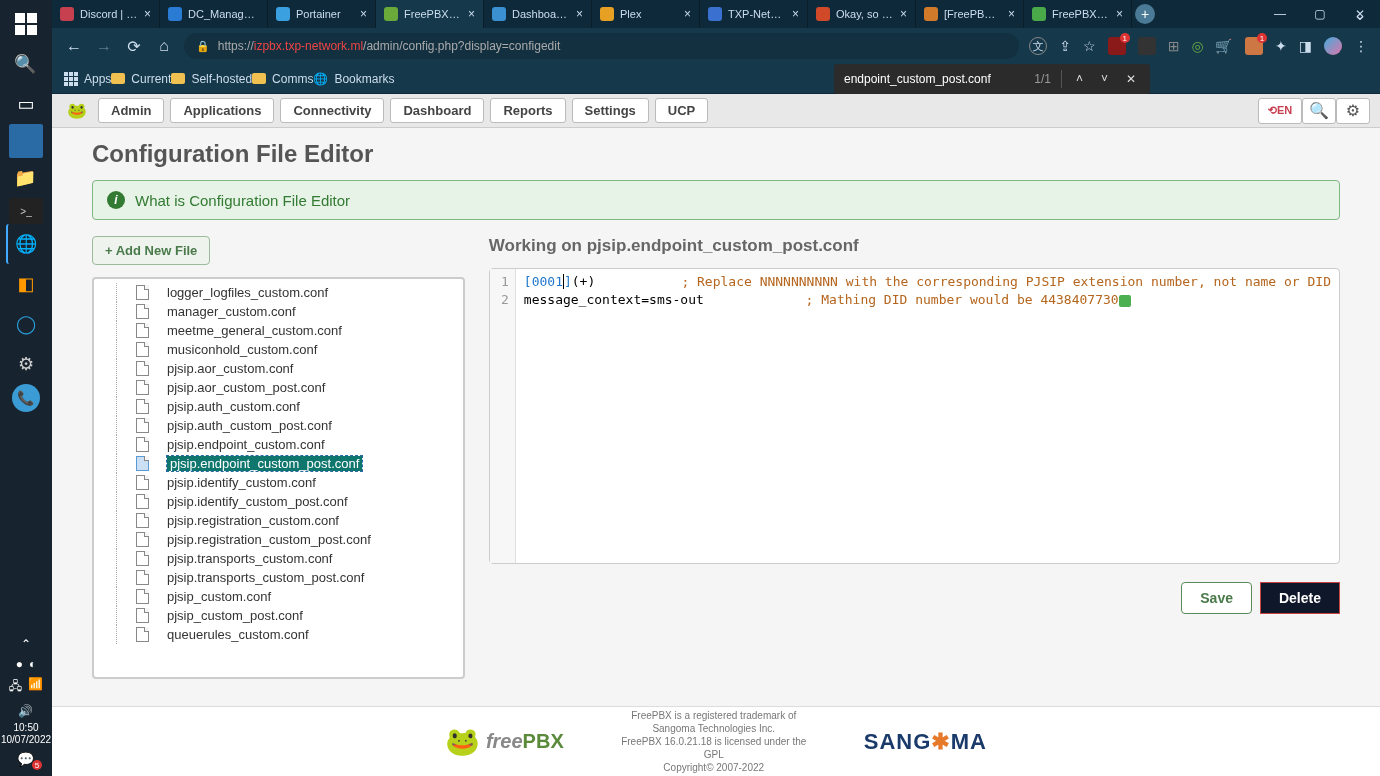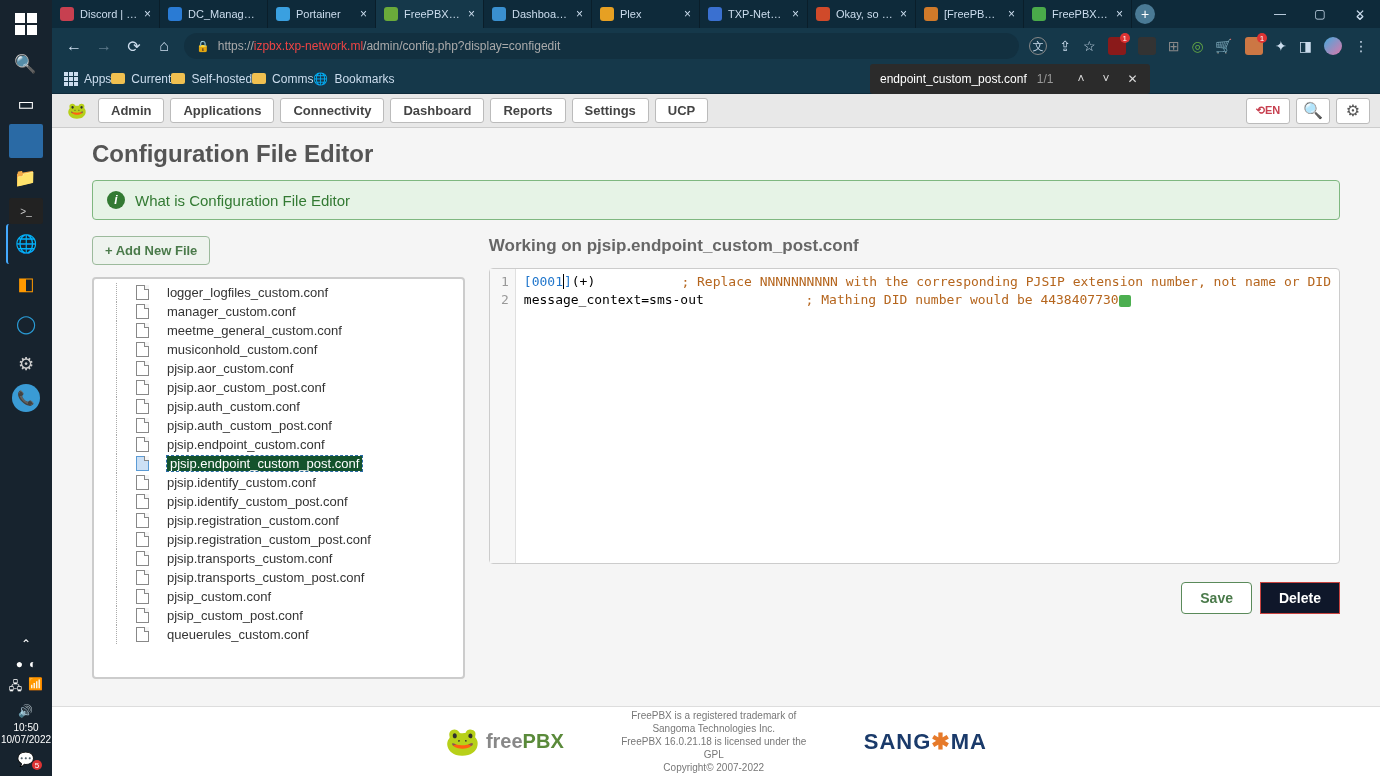--- a/index.html
+++ b/index.html
@@ -46,32 +46,32 @@
 .badge-red::after { content:"1"; position:absolute; top:-4px; right:-4px; background:#d33; color:#fff; font-size:8px; width:10px; height:10px; border-radius:50%; display:flex; align-items:center; justify-content:center;}
 
 
 .bookmarks { height: 30px; background: #15384a; display: flex; align-items: center; padding: 0 12px; gap: 16px; border-bottom: 1px solid #0e2a3a; position: relative; }
 .bm-item { display: flex; align-items: center; gap: 6px; color: #cde; font-size: 12px; cursor: pointer; }
 .bm-folder { width: 14px; height: 11px; background: #f0c050; border-radius: 2px; }
 .bm-apps { display: grid; grid-template-columns: repeat(3,4px); grid-template-rows: repeat(3,4px); gap: 1px; }
 .bm-apps div { background: #cde; }
 
 
-.findbar { position: absolute; right: 230px; top: 0; width: 280px; height: 30px; background: #2b2b2b; display: flex; align-items: center; padding: 0 10px; gap: 10px; color: #ddd; font-size: 12px; border-radius: 3px; z-index: 50; }
+.findbar { position: absolute; right: 230px; top: 0; width: 316px; height: 30px; background: #2b2b2b; display: flex; align-items: center; padding: 0 10px; gap: 10px; color: #ddd; font-size: 12px; border-radius: 3px; z-index: 50; }
 .findbar .divider { width: 1px; height: 18px; background: #555; }
 .findbar .fb-btn { cursor: pointer; padding: 0 4px; }
 
 
 .content { flex: 1; background: #f5f5f5; overflow: hidden; position: relative; }
 
 
 .pbx-menu { height: 34px; background: #e8e8e8; border-bottom: 1px solid #ccc; display: flex; align-items: center; padding: 0 10px; gap: 6px; }
 .pbx-logo { width: 30px; height: 24px;  border-radius: 6px; display:flex; align-items:center; justify-content:center; font-size:16px; }
 .pbx-menu-item { padding: 4px 12px; background: #fff; border: 1px solid #bbb; border-radius: 3px; font-size: 13px; color: #444; cursor: pointer; font-weight: 600; }
-.pbx-menu-right { margin-left: auto; display: flex; gap: 6px; }
+.pbx-menu-right { margin-left: auto; display: flex; gap: 0; }
 .pbx-icon-btn { width: 34px; height: 26px; background: #fff; border: 1px solid #bbb; border-radius: 3px; display: flex; align-items: center; justify-content: center; cursor: pointer; color: #555; }
 
 
 .pbx-body { padding: 12px 40px; }
 .pbx-title { font-size: 24px; font-weight: 600; color: #555; margin-bottom: 12px; }
 .pbx-info { border: 1px solid #7fb780; background: #e6f3e6; border-radius: 4px; padding: 10px 14px; color: #337a33; display: flex; align-items: center; gap: 10px; font-size: 15px; margin-bottom: 16px; }
 .pbx-info .info-i { width: 18px; height: 18px; border-radius: 50%; background: #337a33; color: #fff; display: flex; align-items: center; justify-content: center; font-size: 12px; font-weight: bold; font-style: italic; }
 
 .pbx-cols { display: flex; gap: 24px; }
 .pbx-left { width: 395px; }
@@ -80,21 +80,21 @@
 .add-btn { background: #eef3ee; border: 1px solid #9cba9c; color: #4a7a4a; padding: 6px 12px; border-radius: 4px; font-size: 13px; font-weight: 700; cursor: pointer; margin-bottom: 12px; }
 
 .file-tree-wrap { border: 2px solid #ccc; border-radius: 4px; height: 402px; overflow-y: scroll; background: #fff; padding: 4px 2px; position:relative;}
 .file-tree-wrap::-webkit-scrollbar { width: 14px; }
 .file-tree-wrap::-webkit-scrollbar-track { background: #f0f0f0; }
 .file-tree-wrap::-webkit-scrollbar-thumb { background: #aaa; border-radius: 2px; }
 .tree-row { display: flex; align-items: center; gap: 18px; padding: 2px 6px 2px 40px; font-size: 13px; color: #333; cursor: pointer; position: relative; }
 .tree-row::before { content:""; position:absolute; left:20px; top:0; bottom:0; border-left:1px dotted #aaa; }
 .tree-row .file-ico { width: 13px; height: 15px; border: 1px solid #888; background: #fff; position: relative; flex-shrink:0; }
 .tree-row .file-ico::after { content:""; position:absolute; right:-1px; top:-1px; width:4px; height:4px; background:#f5f5f5; border-left:1px solid #888; border-bottom:1px solid #888; }
-.tree-row.selected .label-box { background: #14532d; color: #fff; outline: 1px dashed #2a6aa5; padding: 0 3px; }
+.tree-row.selected .label-box { background: #0f766e; color: #fff; outline: 1px dashed #2a6aa5; padding: 0 3px; }
 .tree-row.selected .file-ico { background: #cce0f5; border-color:#5b9bd5;}
 
 .working-title { font-size: 17px; font-weight: 600; color: #666; margin-bottom: 12px; }
 
 .editor { border: 1px solid #ccc; border-radius: 4px; height: 296px; background: #fff; display: flex; font-family: Consolas, monospace; font-size: 13px; }
 .gutter { width: 26px; background: #f7f7f7; border-right: 1px solid #e0e0e0; text-align: right; padding: 4px 6px 4px 0; color: #999; }
 .gutter div { line-height: 18px; }
 .code { flex: 1; padding: 4px 8px; white-space: pre; overflow-x: auto; line-height: 18px; position:relative;}
 .c-blue { color: #2277cc; }
 .c-brown { color: #b5651d; }
@@ -418,21 +418,21 @@
             <button class="btn-save">Save</button>
             <button class="btn-delete">Delete</button>
           </div>
         </div>
       </div>
     </div>
 
     <div class="pbx-footer">
       <div class="footer-logo1">
         <span class="frog">🐸</span>
-        <span><span style="color:#888;">free</span><span style="color:#5a8a3a;">PBX</span></span>
+        <span><span style="color:#888;font-style:italic;">free</span><span style="color:#5a8a3a;">PBX</span></span>
       </div>
       <div class="footer-text">
         <div>FreePBX is a registered trademark of</div>
         <div>Sangoma Technologies Inc.</div>
         <div>FreePBX 16.0.21.18 is licensed under the GPL</div>
         <div>Copyright© 2007-2022</div>
       </div>
       <div class="footer-logo2">
         <span>SANG</span><span class="orange">✱</span><span>MA</span>
       </div>

